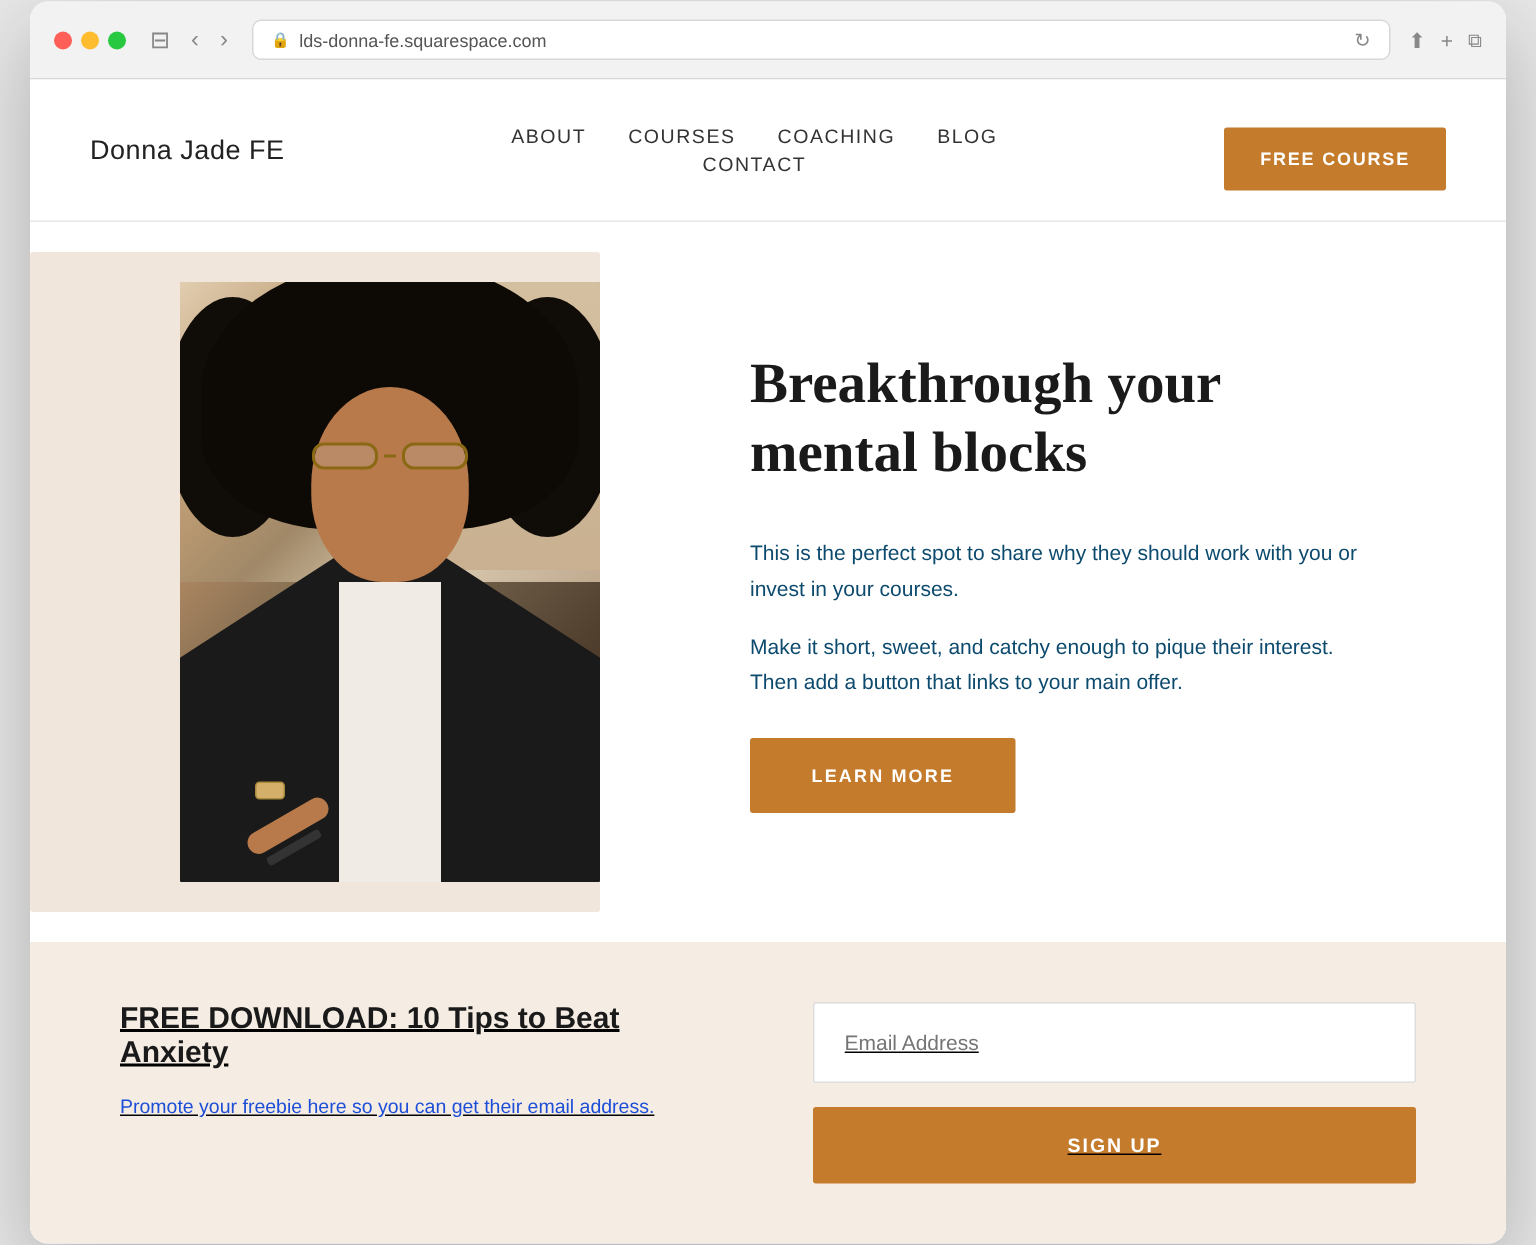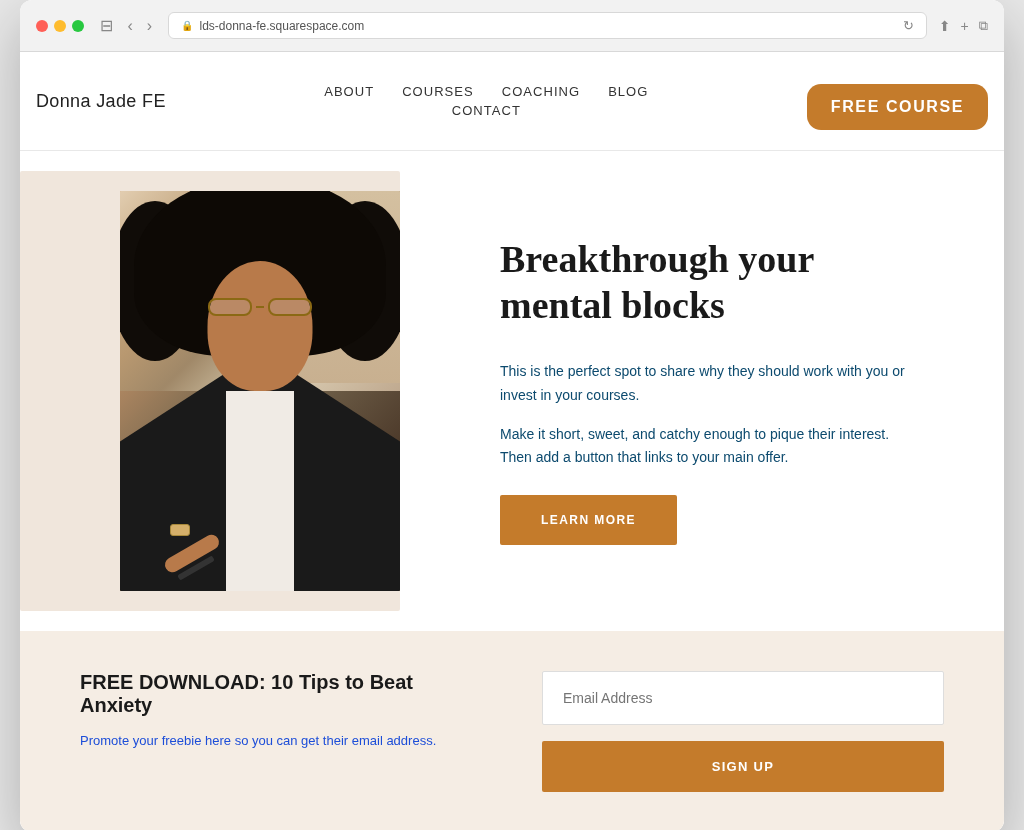--- a/index.html
+++ b/index.html
@@ -88,21 +88,21 @@
     }
 
     
     .page-content {
       background: #fff;
       overflow: hidden;
     }
 
     
     .site-header {
-      padding: 20px 16px;
+      padding: 20px 40px;
       display: flex;
       align-items: center;
       justify-content: space-between;
       border-bottom: 1px solid #e8e8e8;
     }
 
     .site-logo {
       font-size: 18px;
       font-weight: 500;
       color: #222;
@@ -129,25 +129,25 @@
       letter-spacing: 0.08em;
       font-weight: 500;
       cursor: pointer;
     }
 
     .cta-button {
       background: #c47b2b;
       color: #fff;
       border: none;
       padding: 14px 24px;
-      font-size: 16px;
+      font-size: 12px;
       font-weight: 700;
       letter-spacing: 0.1em;
       cursor: pointer;
-      border-radius: 14px;
+      border-radius: 2px;
       margin-top: 12px;
     }
 
     
     .hero-section {
       display: flex;
       align-items: center;
       padding: 0 60px 0 0;
       background: #fff;
       min-height: 440px;
@@ -225,20 +225,21 @@
     }
 
     
     .email-section {
       background: #f5ede4;
       padding: 40px 60px;
       display: flex;
       align-items: flex-start;
       justify-content: space-between;
       gap: 60px;
+      text-decoration: underline;
     }
 
     .email-left {
       flex: 1;
     }
 
     .download-title {
       font-size: 20px;
       font-weight: 700;
       color: #1a1a1a;

